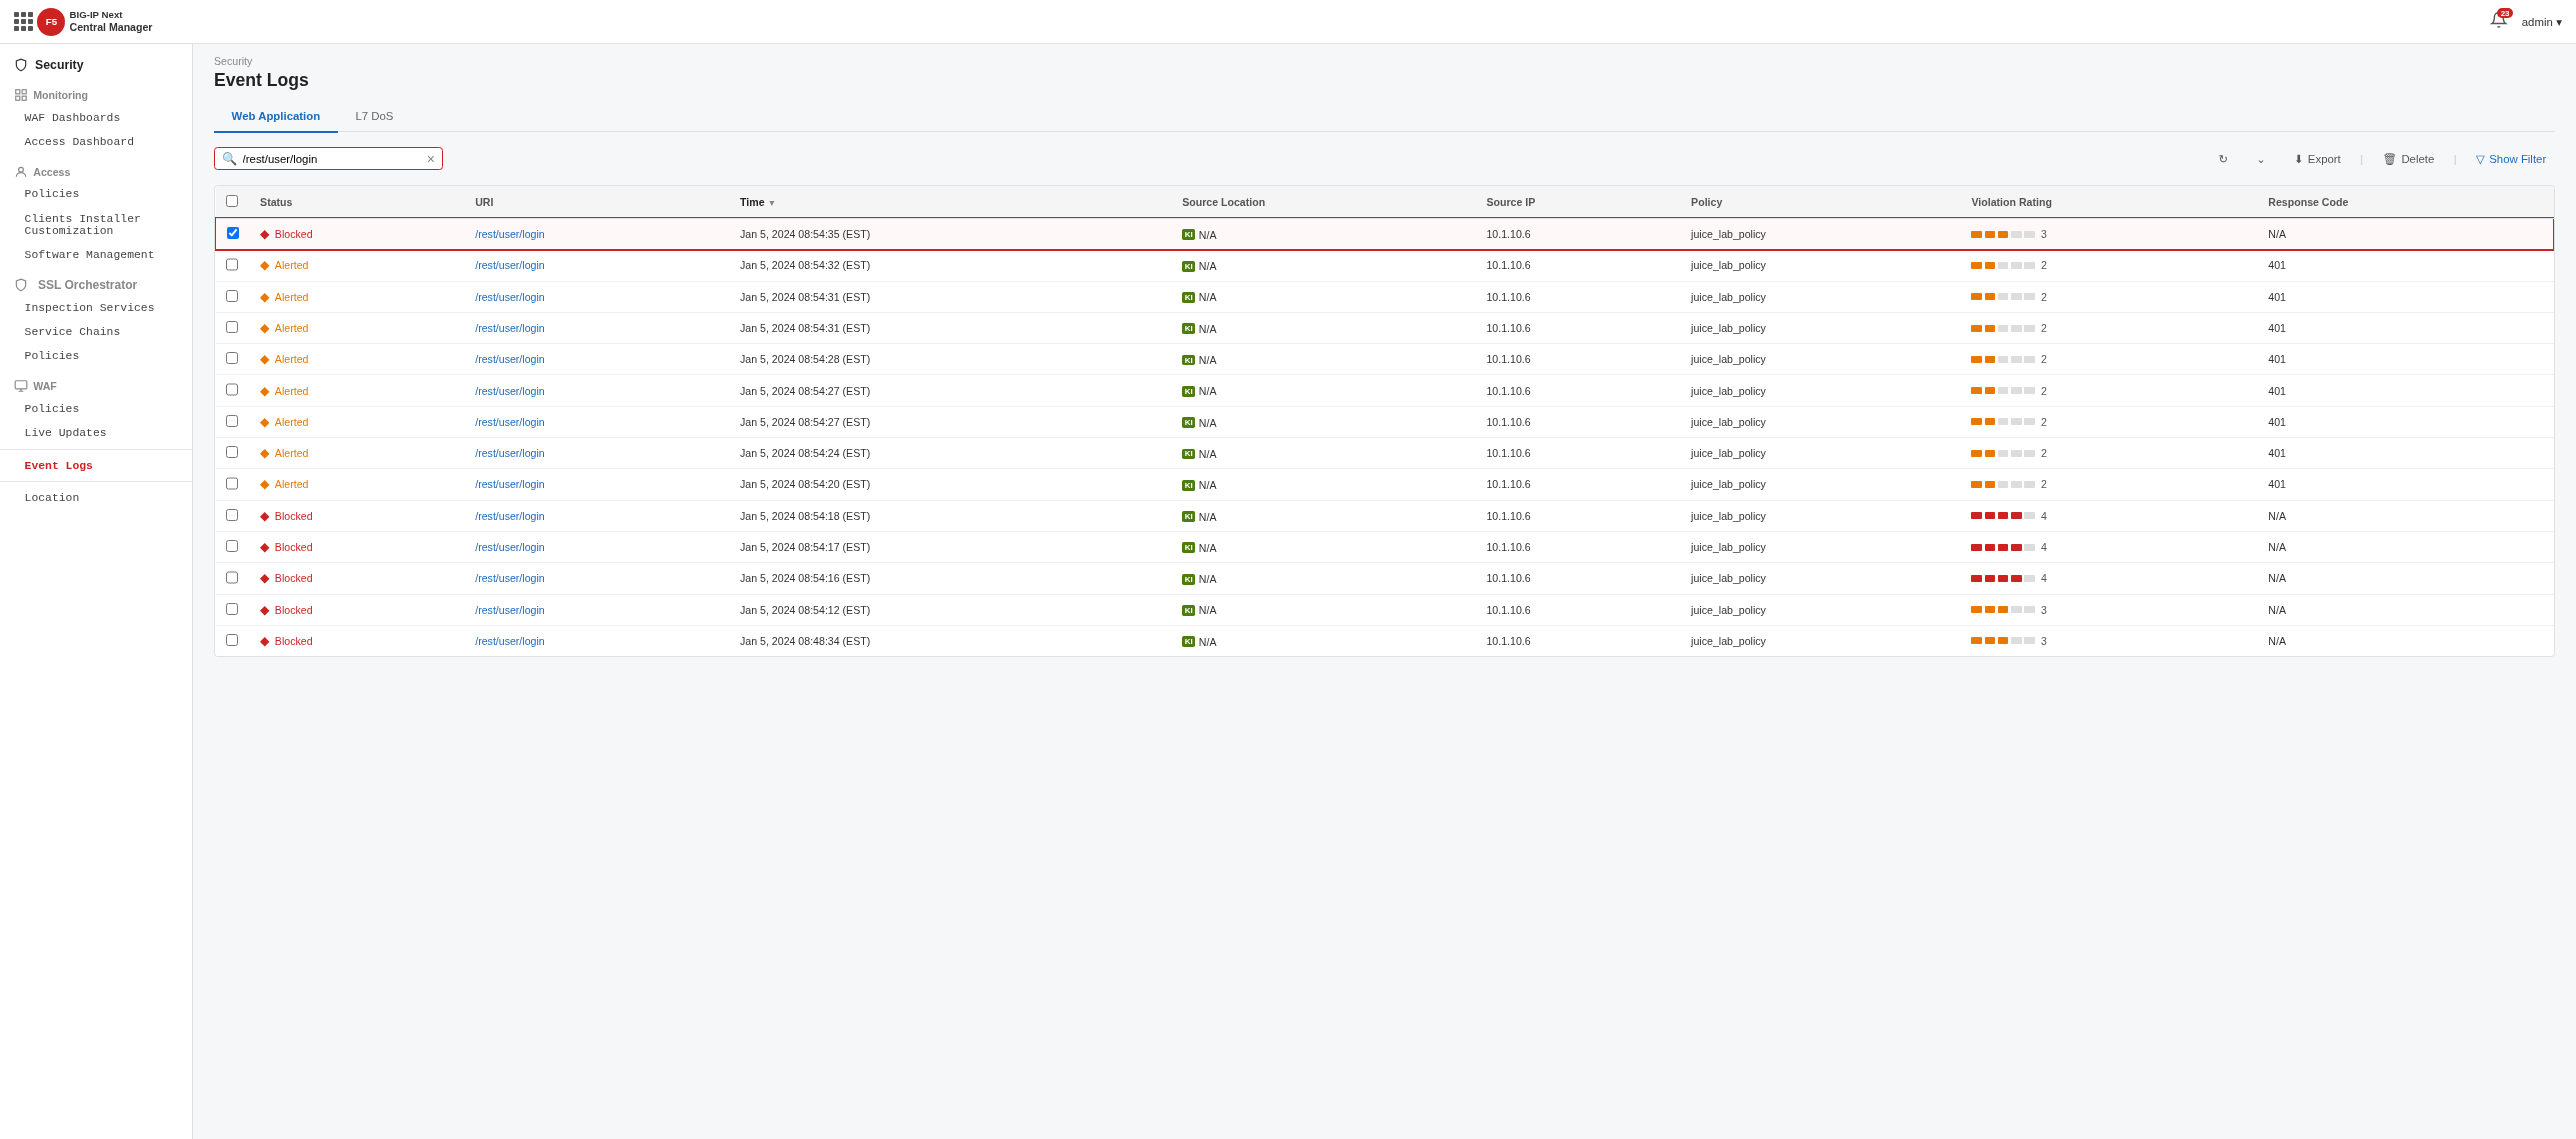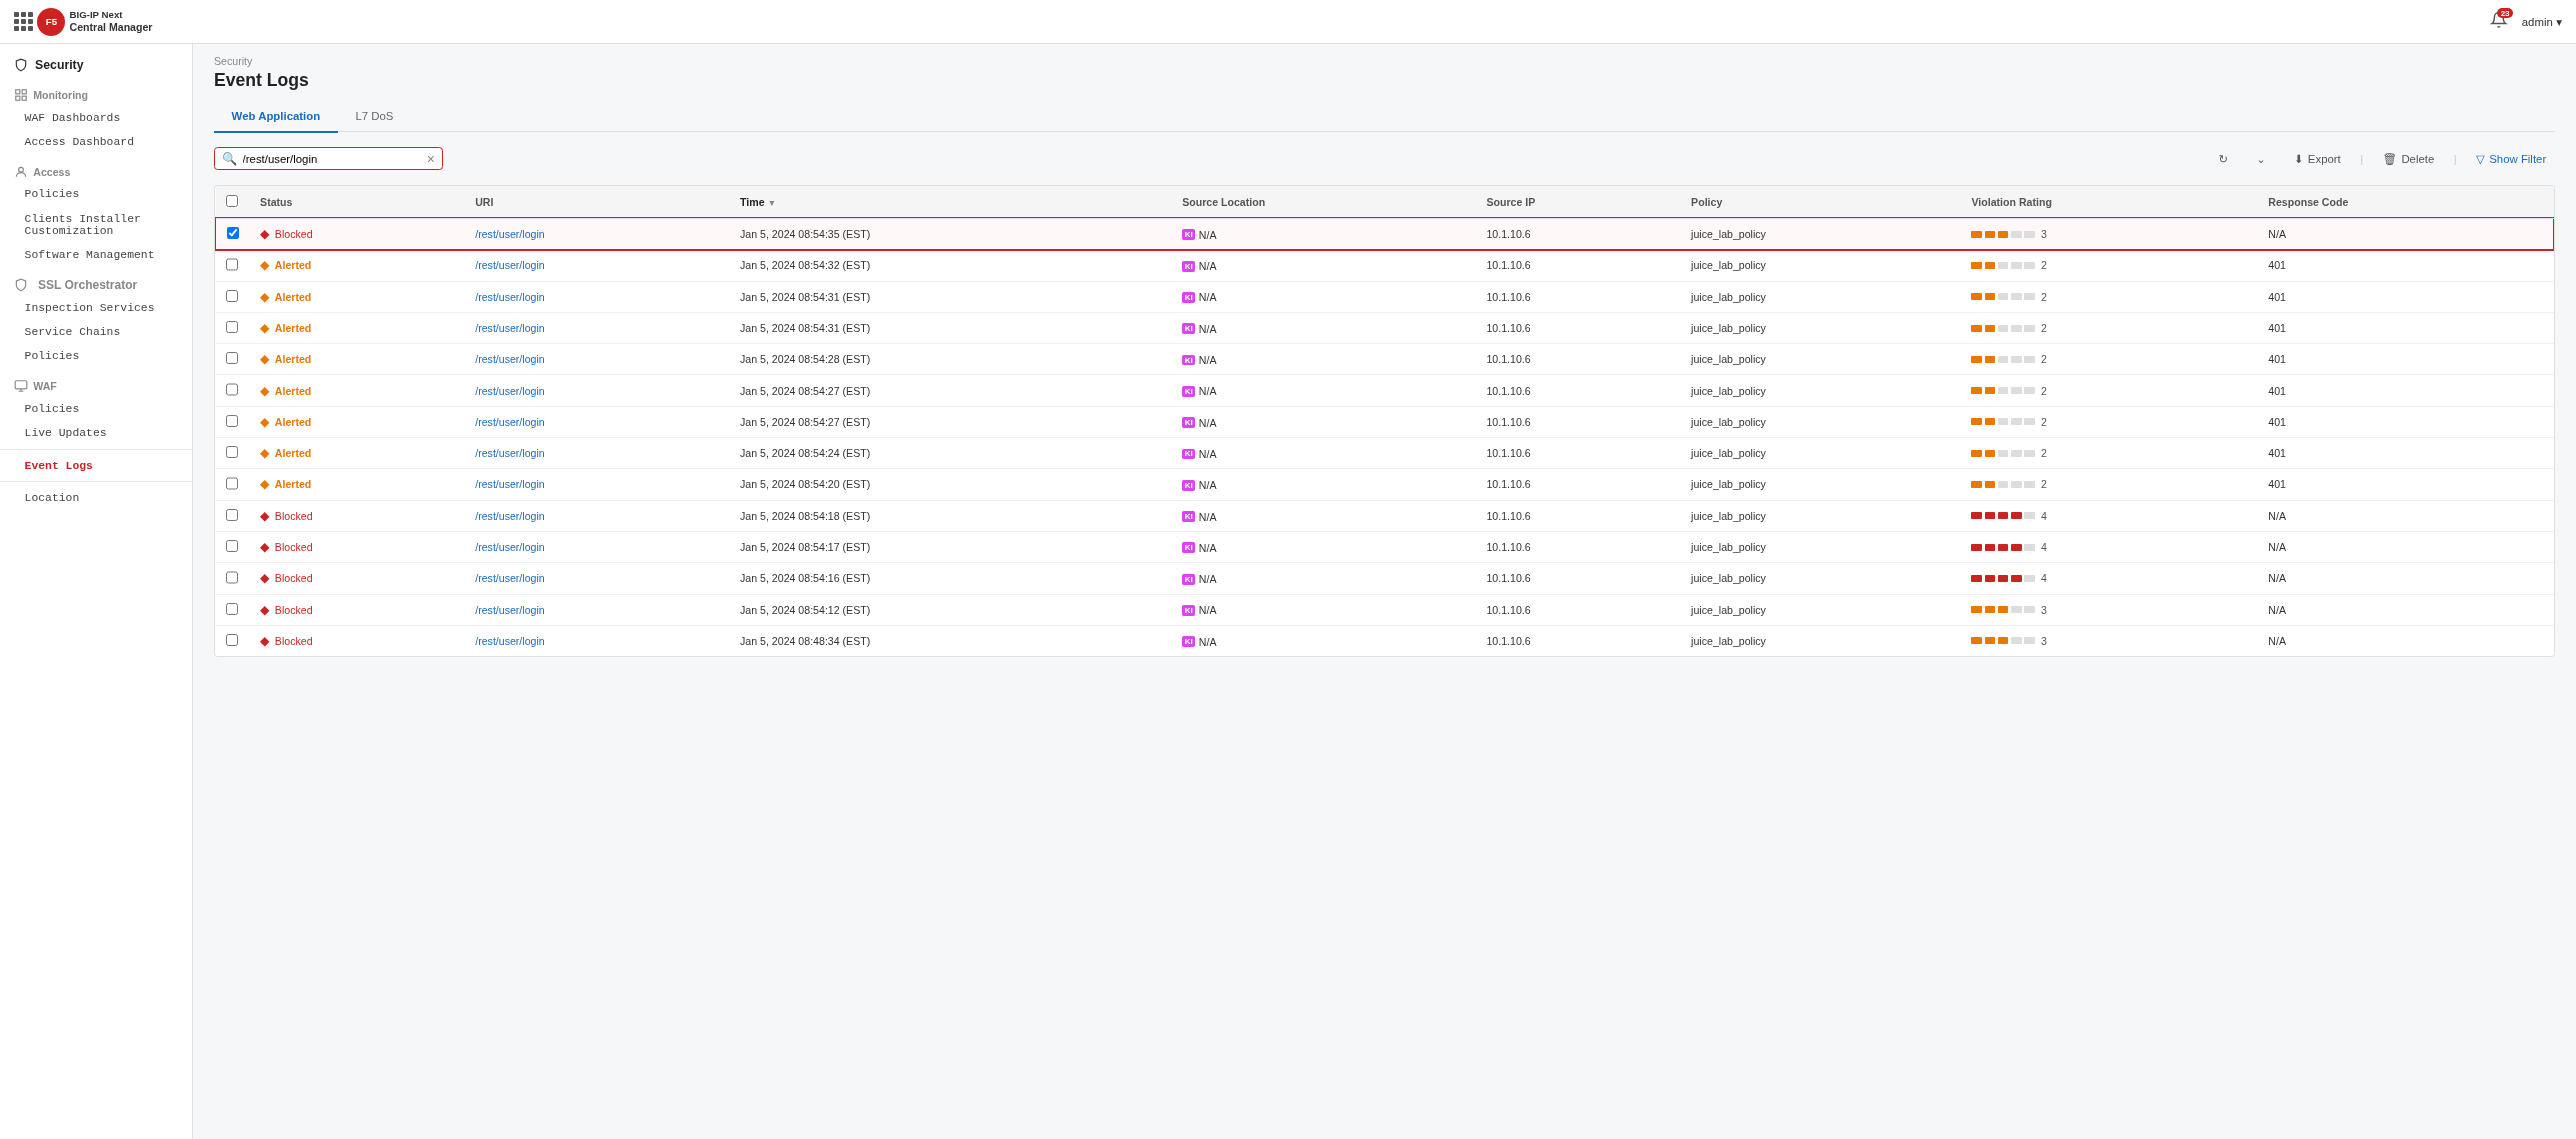--- a/index.html
+++ b/index.html
@@ -64,28 +64,28 @@
     tr:last-child td { border-bottom: none; }
 
     
     .cb { width: 12.3px; height: 12.3px; cursor: pointer; }
 
     
     .status-cell { display: flex; align-items: center; gap: 5.3px; }
     .status-dot-blocked { color: #cc2222; font-size: 12.3px; }
     .status-dot-alerted { color: #e87800; font-size: 12.3px; }
     .status-text-blocked { color: #cc2222; font-weight: 500; }
-    .status-text-alerted { color: #e87800; font-weight: 700; }
+    .status-text-alerted { color: #e87800; font-weight: 400; }
 
     
     .uri-link { color: #1a6bbf; text-decoration: none; }
 
     
     .loc-icon { display: inline-flex; align-items: center; gap: 3.5px; }
-    .loc-badge { background: #d946ef; color: #fff; font-size: 8px; font-weight: bold; padding: 0.9px 2.6px; border-radius: 1.8px; }
+    .loc-badge { background: #4d7c0f; color: #fff; font-size: 8px; font-weight: bold; padding: 0.9px 2.6px; border-radius: 1.8px; }
 
     
     .rating-bars { display: flex; align-items: center; gap: 2.6px; }
     .bar { width: 10.6px; height: 7px; border-radius: 0.9px; }
     .bar-filled-orange { background: #e87800; }
     .bar-filled-red { background: #cc2222; }
     .bar-empty { background: #ddd; }
     .rating-num { font-size: 10.6px; color: #555; margin-left: 3.5px; }
     .sort-arrow { font-size: 8.8px; color: #888; }
   </style>

